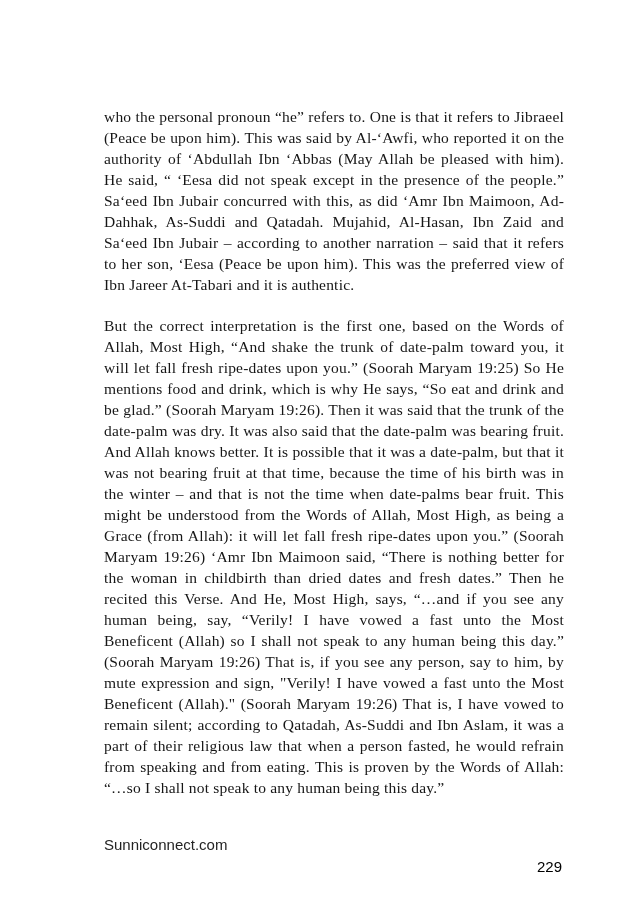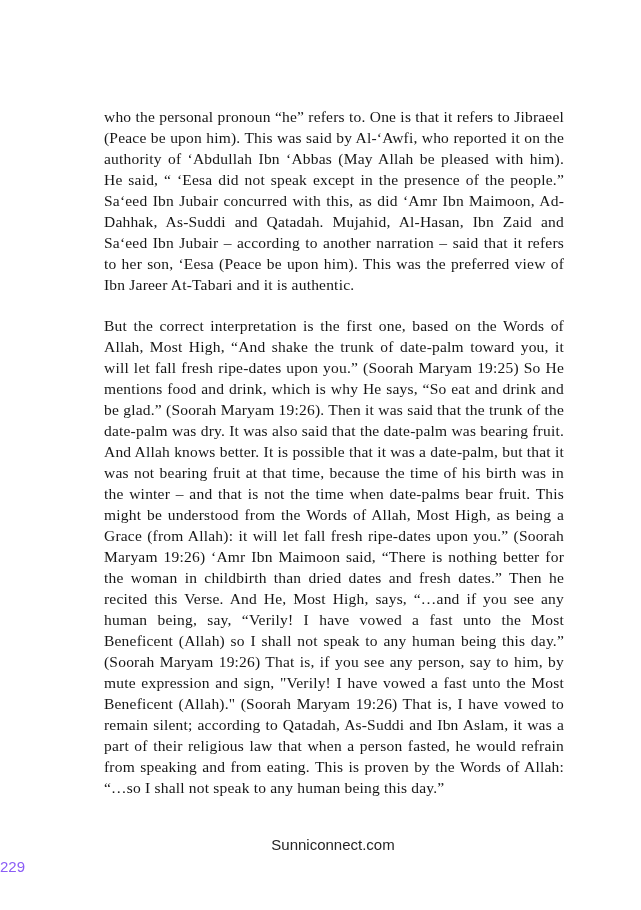--- a/index.html
+++ b/index.html
@@ -30,34 +30,34 @@
     margin: 0 0 20px 0;
   }
   .para:last-child {
     margin-bottom: 16px;
   }
   .footer-website {
     position: absolute;
     top: 836px;
     left: 104px;
     width: 458px;
-    text-align: center;
+    text-align: left;
     font-family: "Liberation Sans", sans-serif;
     font-size: 15px;
     color: #242424;
   }
   .footer-pagenum {
     position: absolute;
     top: 858px;
     left: 0;
     width: 562px;
-    text-align: left;
+    text-align: right;
     font-family: "Liberation Sans", sans-serif;
     font-size: 15px;
-    color: #8b5cf6;
+    color: #000000;
   }
 </style>
 </head>
 <body>
 
 <div class="page">
 
   <div class="text-block">
     <p class="para">who the personal pronoun “he” refers to. One is that it refers to Jibraeel (Peace be upon him). This was said by Al-‘Awfi, who reported it on the authority of ‘Abdullah Ibn ‘Abbas (May Allah be pleased with him). He said, “ ‘Eesa did not speak except in the presence of the people.” Sa‘eed Ibn Jubair concurred with this, as did ‘Amr Ibn Maimoon, Ad-Dahhak, As-Suddi and Qatadah. Mujahid, Al-Hasan, Ibn Zaid and Sa‘eed Ibn Jubair – according to another narration – said that it refers to her son, ‘Eesa (Peace be upon him). This was the preferred view of Ibn Jareer At-Tabari and it is authentic.</p>
     <p class="para">But the correct interpretation is the first one, based on the Words of Allah, Most High, “And shake the trunk of date-palm toward you, it will let fall fresh ripe-dates upon you.” (Soorah Maryam 19:25) So He mentions food and drink, which is why He says, “So eat and drink and be glad.” (Soorah Maryam 19:26). Then it was said that the trunk of the date-palm was dry. It was also said that the date-palm was bearing fruit. And Allah knows better. It is possible that it was a date-palm, but that it was not bearing fruit at that time, because the time of his birth was in the winter – and that is not the time when date-palms bear fruit. This might be understood from the Words of Allah, Most High, as being a Grace (from Allah): it will let fall fresh ripe-dates upon you.” (Soorah Maryam 19:26) ‘Amr Ibn Maimoon said, “There is nothing better for the woman in childbirth than dried dates and fresh dates.” Then he recited this Verse. And He, Most High, says, “…and if you see any human being, say, “Verily! I have vowed a fast unto the Most Beneficent (Allah) so I shall not speak to any human being this day.” (Soorah Maryam 19:26) That is, if you see any person, say to him, by mute expression and sign, "Verily! I have vowed a fast unto the Most Beneficent (Allah)." (Soorah Maryam 19:26) That is, I have vowed to remain silent; according to Qatadah, As-Suddi and Ibn Aslam, it was a part of their religious law that when a person fasted, he would refrain from speaking and from eating. This is proven by the Words of Allah: “…so I shall not speak to any human being this day.”</p>

